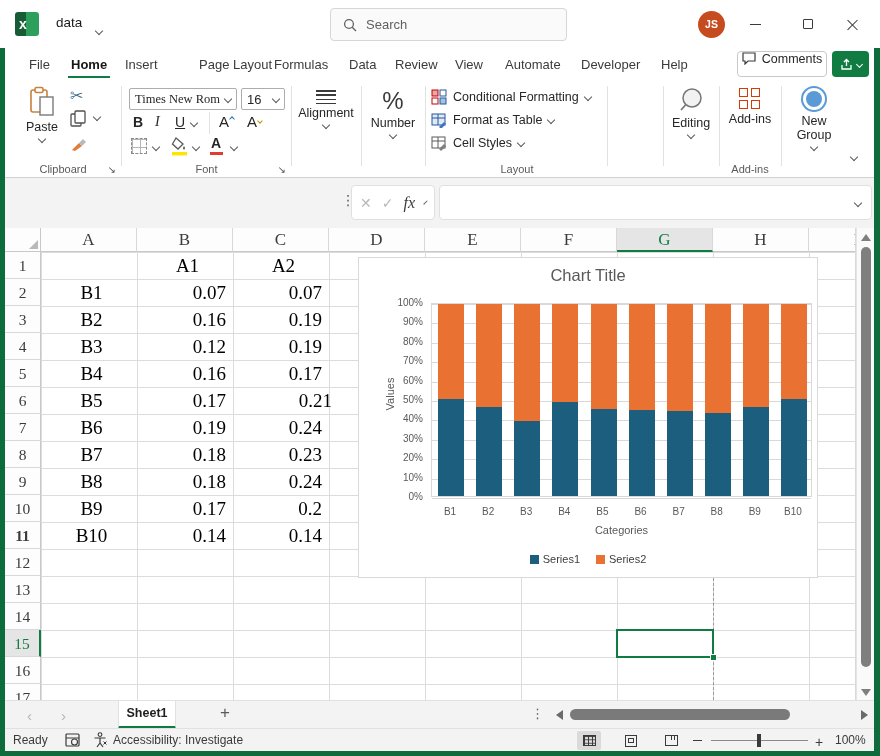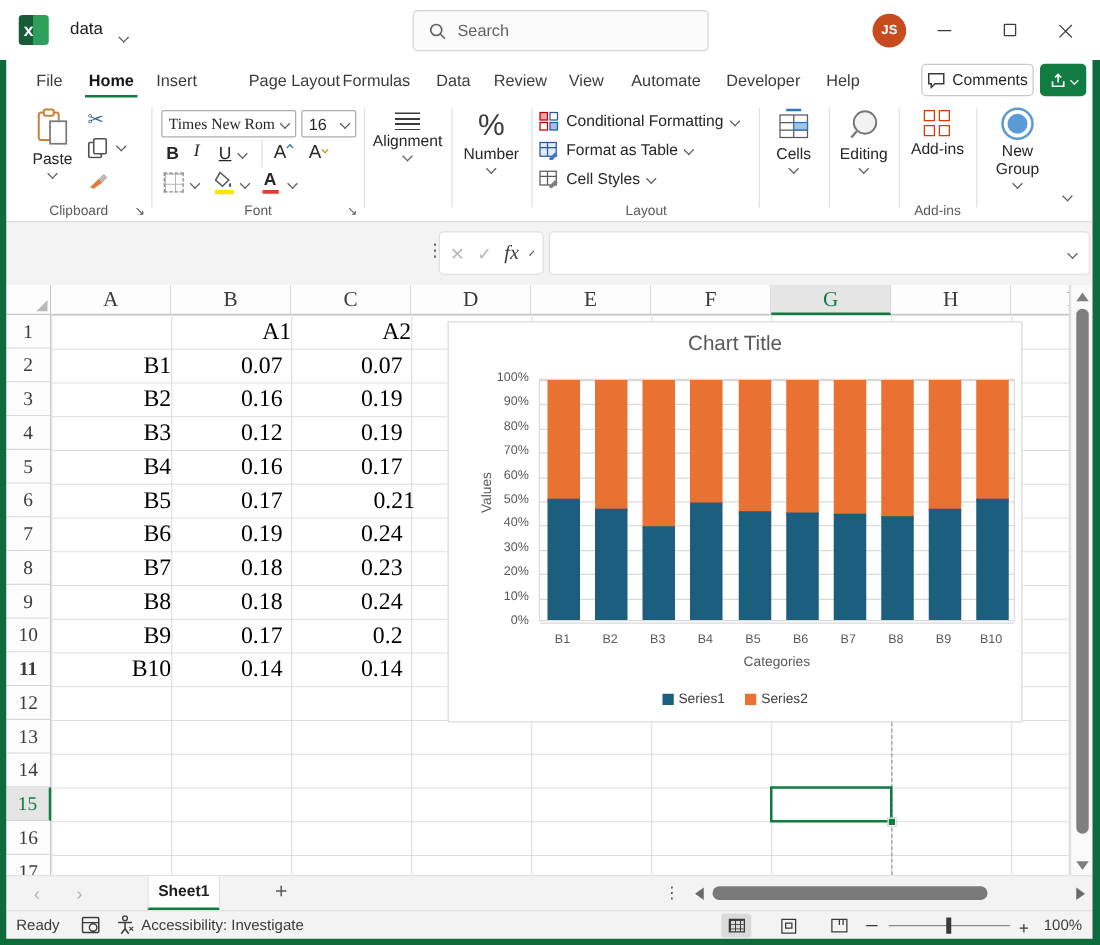--- a/index.html
+++ b/index.html
@@ -32,21 +32,21 @@
   .glyph-max { width:10px; height:10px; border:1.2px solid #3a3a3a; border-radius:1px; }
   .glyph-close { position:relative; width:12px; height:12px; }
   .glyph-close:before,.glyph-close:after { content:""; position:absolute; left:5px; top:0; width:1.2px; height:14px; background:#3a3a3a; }
   .glyph-close:before { transform:rotate(45deg);} .glyph-close:after { transform:rotate(-45deg);}
 
   
   .tabsrow { position:absolute; left:0; top:48px; width:880px; height:32px; background:#fff; }
   .rtab { position:absolute; top:4px; height:26px; line-height:26px; font-size:13px; color:#3b3b3b; padding:0 3px; }
   .rtab.active { font-weight:bold; color:#161616; border-bottom:2.5px solid #107C41; }
   .comments-btn { position:absolute; left:737px; top:3px; width:90px; height:26px; border:1px solid #C9C9C9; border-radius:4px;
-                  background:#fff; display:flex; align-items:center; justify-content:center; gap:6px; font-size:12.5px; color:#262626; }
+                  background:#fff; display:flex; justify-content:center; gap:6px; font-size:12.5px; color:#262626; }
   .share-btn { position:absolute; left:832px; top:3px; width:37px; height:26px; background:#107C41; border-radius:4px;
                display:flex; align-items:center; justify-content:center; gap:4px; }
 
   
   .ribbon { position:absolute; left:5px; top:80px; width:869px; height:98px; background:#fff; border-bottom:1px solid #D1D1D1; }
   .gsep { position:absolute; top:6px; width:1px; height:80px; background:#E1E1E1; }
   .grouplabel { position:absolute; bottom:3px; font-size:11px; color:#5A5A5A; width:100%; text-align:center; }
   .launcher { position:absolute; bottom:3px; right:2px; font-size:10px; color:#5A5A5A; }
   .bigbtn { display:flex; flex-direction:column; align-items:center; gap:2px; font-size:12.5px; color:#262626; }
   .rgroup { position:absolute; top:0; height:98px; }
@@ -80,21 +80,21 @@
              font-size:17px; color:#3b3b3b; background:#FDFDFD; border-right:1px solid #D8D8D8; border-bottom:1px solid #C8C8C8; }
   .colhead.sel { background:#E5E5E5; color:#107C41; border-bottom:2px solid #107C41; }
   .rowhead { position:absolute; left:0; width:36px; height:27px; line-height:27px; text-align:center;
              font-family:"Liberation Serif", serif; font-size:15.5px; color:#3b3b3b; background:#FDFDFD;
              border-right:1px solid #C8C8C8; border-bottom:1px solid #D8D8D8; }
   .rowhead.sel { background:#E5E5E5; color:#107C41; border-right:2px solid #107C41; }
   .gridbg { position:absolute; left:36px; top:24px; width:815px; height:448px;
             background-image:linear-gradient(to right,#DCDCDC 1px,transparent 1px),linear-gradient(to bottom,#DCDCDC 1px,transparent 1px);
             background-size:96px 27px; }
   .cell { position:absolute; height:27px; line-height:27px; font-family:"Liberation Serif", serif; font-size:19px; color:#000; }
-  .cell.left { text-align:right; padding-left:5px; } .cell.right { text-align:right; padding-right:7px; }
+  .cell.left { text-align:center; padding-left:5px; } .cell.right { text-align:right; padding-right:7px; }
 
   
   .chart { position:absolute; left:353px; top:29px; width:460px; height:321px; background:#fff; border:1px solid #D9D9D9; z-index:5; }
   .chart-title { position:absolute; left:0; top:8px; width:100%; text-align:center; font-size:16.5px; color:#595959; }
   .plot { position:absolute; left:72px; top:45px; width:381px; height:194px; border:1px solid #D9D9D9; }
   .gline { position:absolute; left:0; width:100%; height:1px; background:#D9D9D9; }
   .bar { position:absolute; }
   .ytick { position:absolute; width:62px; text-align:right; font-size:10px; color:#595959; }
   .xtick { position:absolute; width:38px; text-align:center; font-size:10px; color:#595959; }
   .ax-y { position:absolute; left:8px; top:130px; font-size:11px; color:#595959; transform:rotate(-90deg); transform-origin:center; width:46px; text-align:center; }
@@ -311,34 +311,20 @@
           <line x1="7" y1="2" x2="7" y2="13" stroke="#5a5a5a"></line>
           <path d="M8 14 L13 9 L15.2 11.2 L10 16 Z" fill="#7F7F7F"></path>
         </svg>
       <span>Cell Styles</span>
       <span class="cv"></span>
     </div>
     <div class="grouplabel">Layout</div>
   </div>
   <div class="gsep" style="left:602px"></div>
 
-  <div class="rgroup" style="left:604px;width:52px">
-    <div class="bigbtn" style="position:absolute;left:0;top:6px;width:52px">
-      <svg width="28" height="28" viewBox="0 0 28 28">
-          <line x1="8" y1="2" x2="20" y2="2" stroke="#2E75B6" stroke-width="2"></line>
-          <rect x="3" y="6" width="22" height="18" fill="#fff" stroke="#5a5a5a"></rect>
-          <line x1="3" y1="12" x2="25" y2="12" stroke="#5a5a5a"></line>
-          <line x1="3" y1="18" x2="25" y2="18" stroke="#5a5a5a"></line>
-          <line x1="14" y1="6" x2="14" y2="24" stroke="#5a5a5a"></line>
-          <rect x="14" y="12" width="11" height="6" fill="#9DC3E6" stroke="#2E75B6"></rect>
-        </svg>
-      <span>Cells</span>
-      <span class="cv"></span>
-    </div>
-  </div>
   <div class="gsep" style="left:658px"></div>
 
   <div class="rgroup" style="left:660px;width:52px">
     <div class="bigbtn" style="position:absolute;left:0;top:6px;width:52px">
       <svg width="28" height="28" viewBox="0 0 28 28">
           <circle cx="15" cy="12" r="9" fill="#F2F2F2" stroke="#767676" stroke-width="1.5"></circle>
           <line x1="8.5" y1="19" x2="4" y2="24" stroke="#767676" stroke-width="1.8"></line>
         </svg>
       <span>Editing</span>
       <span class="cv"></span>

